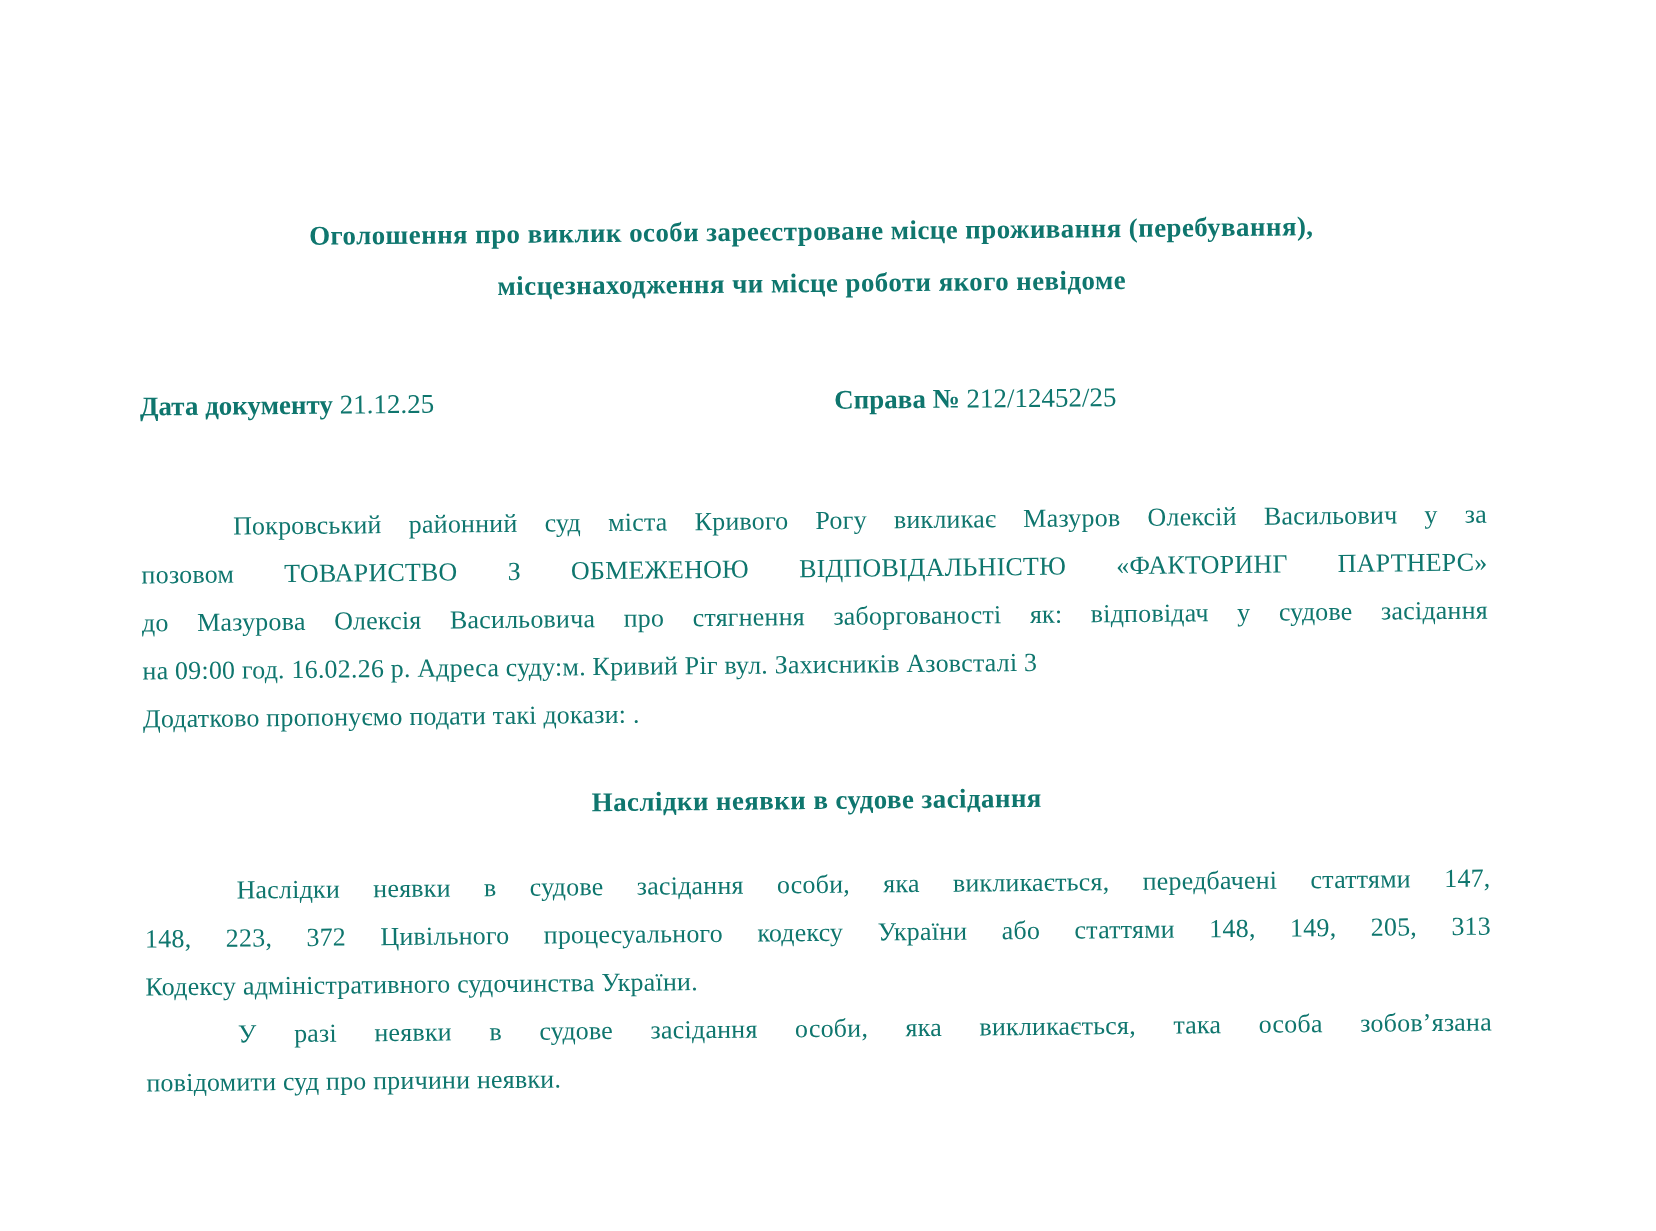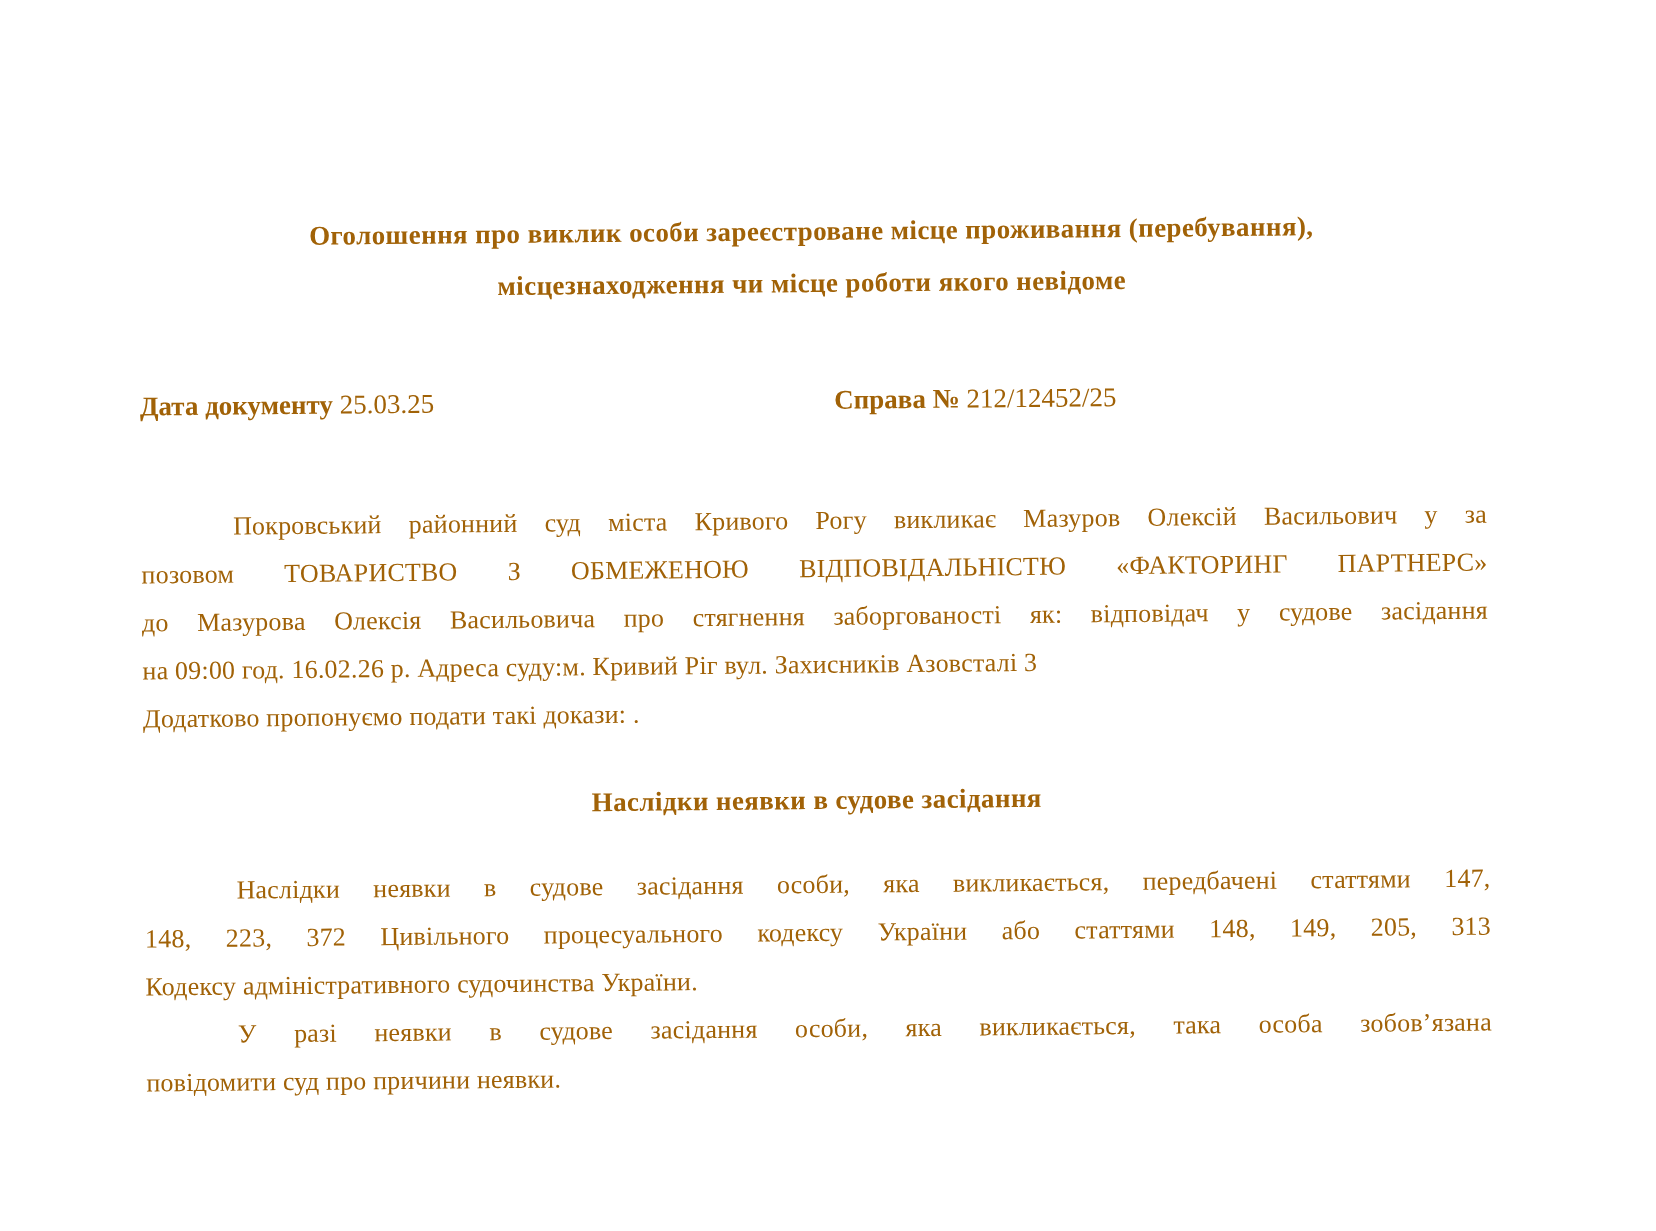--- a/index.html
+++ b/index.html
@@ -7,21 +7,21 @@
     padding: 0;
     background: #ffffff;
   }
   .page {
     position: relative;
     width: 1656px;
     height: 1231px;
     background: #ffffff;
     overflow: hidden;
     font-family: "Liberation Serif", "DejaVu Serif", serif;
-    color: #a16207;
+    color: #0f766e;
   }
   .doc {
     position: absolute;
     top: 205px;
     left: 138px;
     width: 1346px;
     transform: rotate(-0.55deg);
     transform-origin: 50% 0;
     -webkit-font-smoothing: antialiased;
   }
@@ -70,21 +70,21 @@
 
 <div class="page">
   <div class="doc">
 
     <div class="title">
       <div>Оголошення про виклик особи зареєстроване місце проживання (перебування),</div>
       <div>місцезнаходження чи місце роботи якого невідоме</div>
     </div>
 
     <div class="meta-row">
-      <div class="meta-left"><span class="b">Дата документу</span> <span>25.03.25</span></div>
+      <div class="meta-left"><span class="b">Дата документу</span> <span>21.12.25</span></div>
       <div class="meta-right"><span class="b">Справа №</span> <span>212/12452/25</span></div>
     </div>
 
     <div class="para para-first">
       <div class="jline indent">Покровський районний суд міста Кривого Рогу викликає Мазуров Олексій Васильович у за</div>
       <div class="jline">позовом ТОВАРИСТВО З ОБМЕЖЕНОЮ ВІДПОВІДАЛЬНІСТЮ «ФАКТОРИНГ ПАРТНЕРС»</div>
       <div class="jline">до Мазурова Олексія Васильовича про стягнення заборгованості як: відповідач у судове засідання</div>
       <div class="lline">на 09:00 год. 16.02.26 р. Адреса суду:м. Кривий Ріг вул. Захисників Азовсталі 3</div>
       <div class="lline">Додатково пропонуємо подати такі докази: .</div>
     </div>

